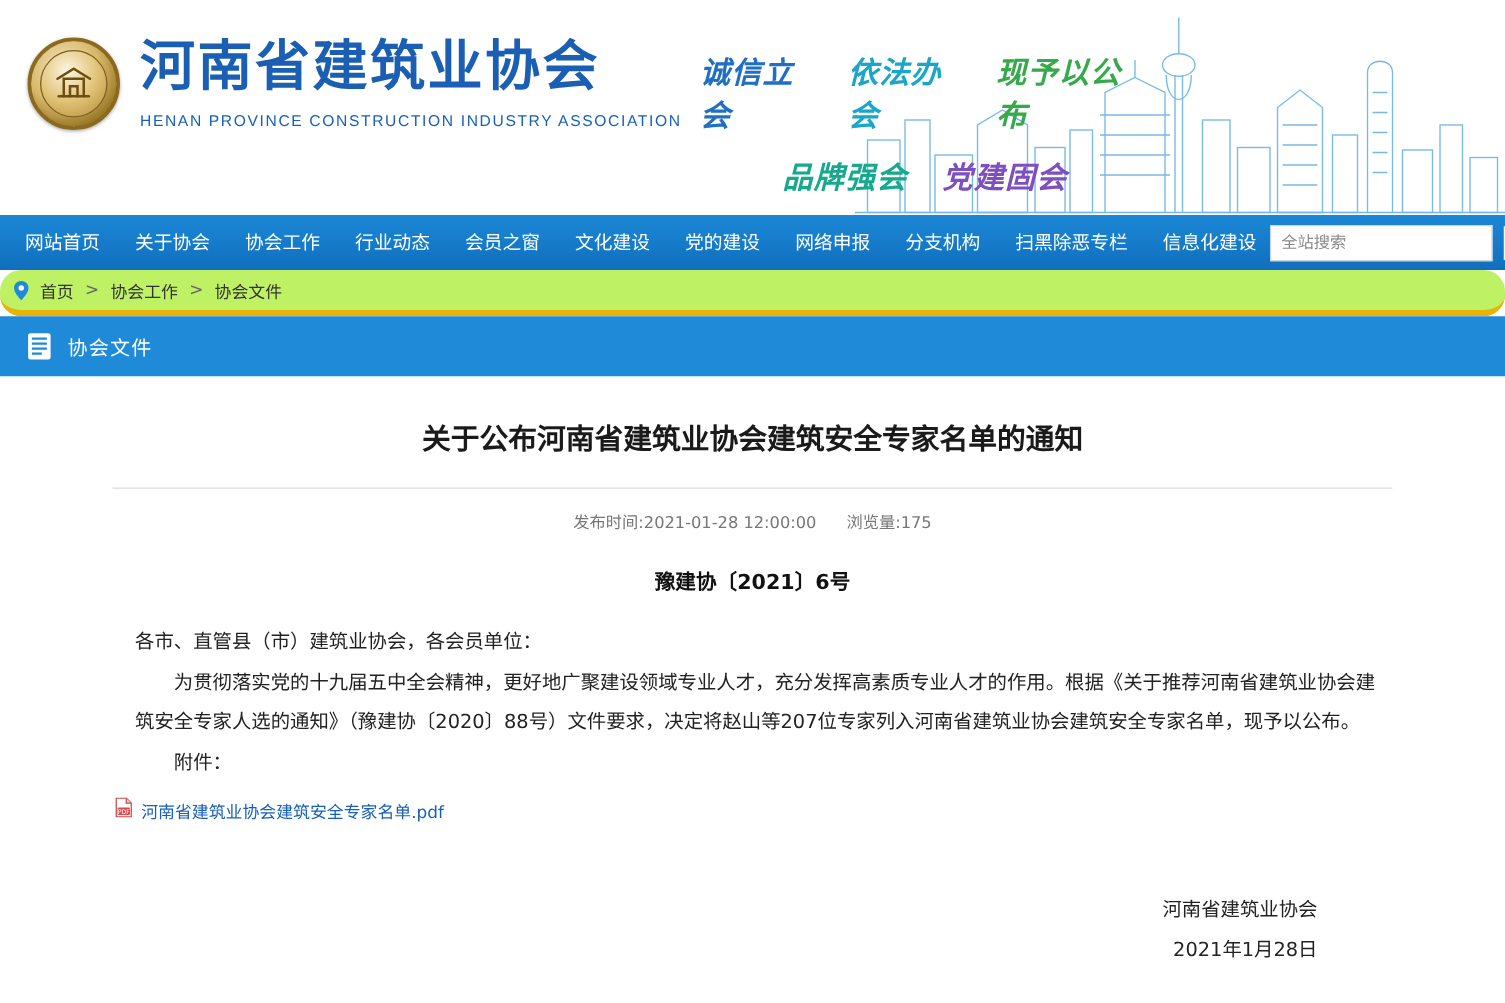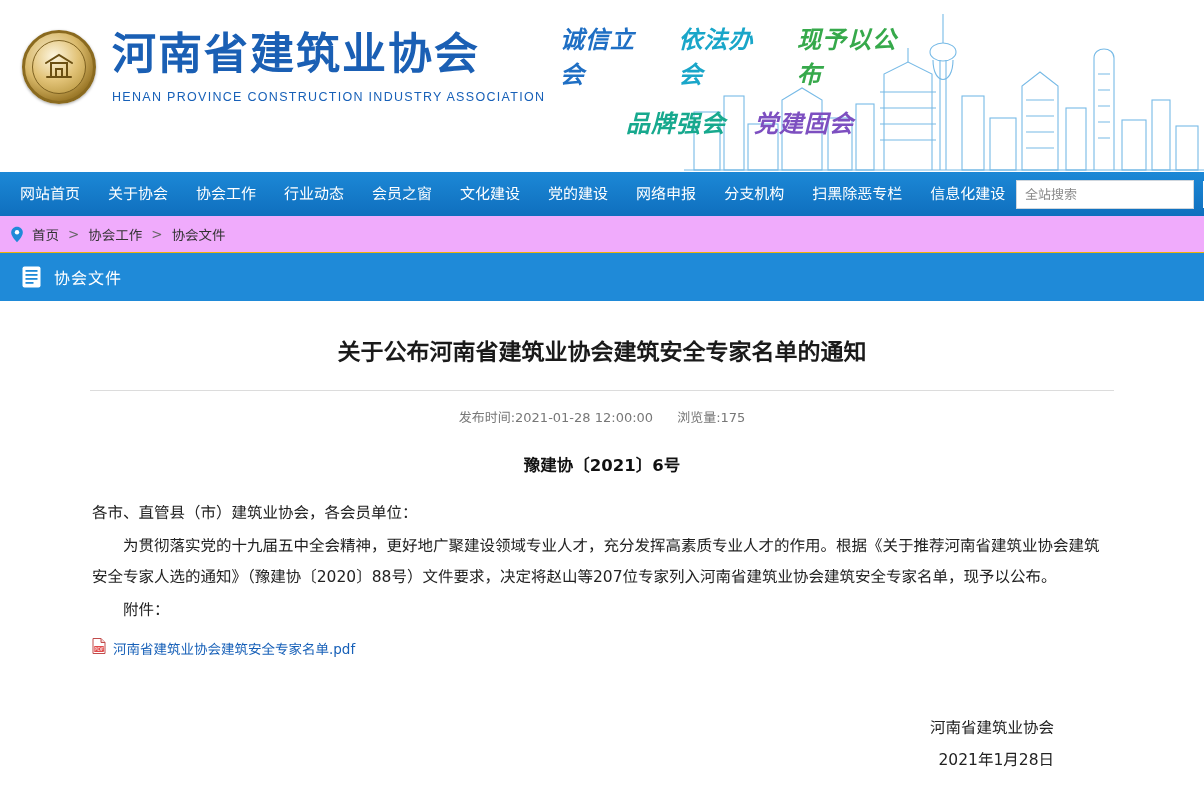--- a/index.html
+++ b/index.html
@@ -73,21 +73,21 @@
   .logo-en {
     font-size: 12.5px;
     color: #1760b8;
     letter-spacing: 1.3px;
     margin-top: 11px;
     font-family: "Liberation Sans", sans-serif;
   }
   .slogans {
     position: absolute;
     left: 560px;
-    top: 20px;
+    top: 38px;
     width: 350px;
   }
   .slogan-row {
     display: flex;
     gap: 28px;
     margin-bottom: 14px;
   }
   .slogan {
     font-size: 24px;
     font-weight: bold;
@@ -153,28 +153,29 @@
     display: flex;
     align-items: center;
     justify-content: center;
     cursor: pointer;
     background: #fff;
   }
 
   
   .breadcrumb {
     height: 37px;
-    background: #f0abfc;
-    border-bottom: 1px solid #eab308;
+    background: #bef264;
+    border-bottom: 5px solid #eab308;
     display: flex;
     align-items: center;
     padding-left: 10px;
     font-size: 13.5px;
     color: #333;
     font-family: "DejaVu Sans", "Liberation Sans", sans-serif;
+    border-radius: 17px;
   }
   .pin-icon { margin-right: 8px; display: flex; align-items: center; }
   .crumb { color: #333; cursor: pointer; }
   .crumb-sep { margin: 0 9px; color: #666; }
 
   
   .section-bar {
     height: 48px;
     background: #1f8ad8;
     display: flex;
@@ -227,20 +228,21 @@
     font-weight: bold;
     color: #111;
     margin-top: 26px;
   }
   .art-body {
     font-size: 15.5px;
     color: #222;
     line-height: 2.0;
     margin-top: 22px;
     padding: 0 2px;
+    margin-left: 16px;
   }
   .art-body p { margin: 0 0 2px 0; }
   .indent { text-indent: 2em; }
   .attach-label { text-indent: 2em; margin-top: 16px; }
   .attachment {
     display: flex;
     align-items: flex-start;
     margin-top: 12px;
     padding-left: 2px;
   }

